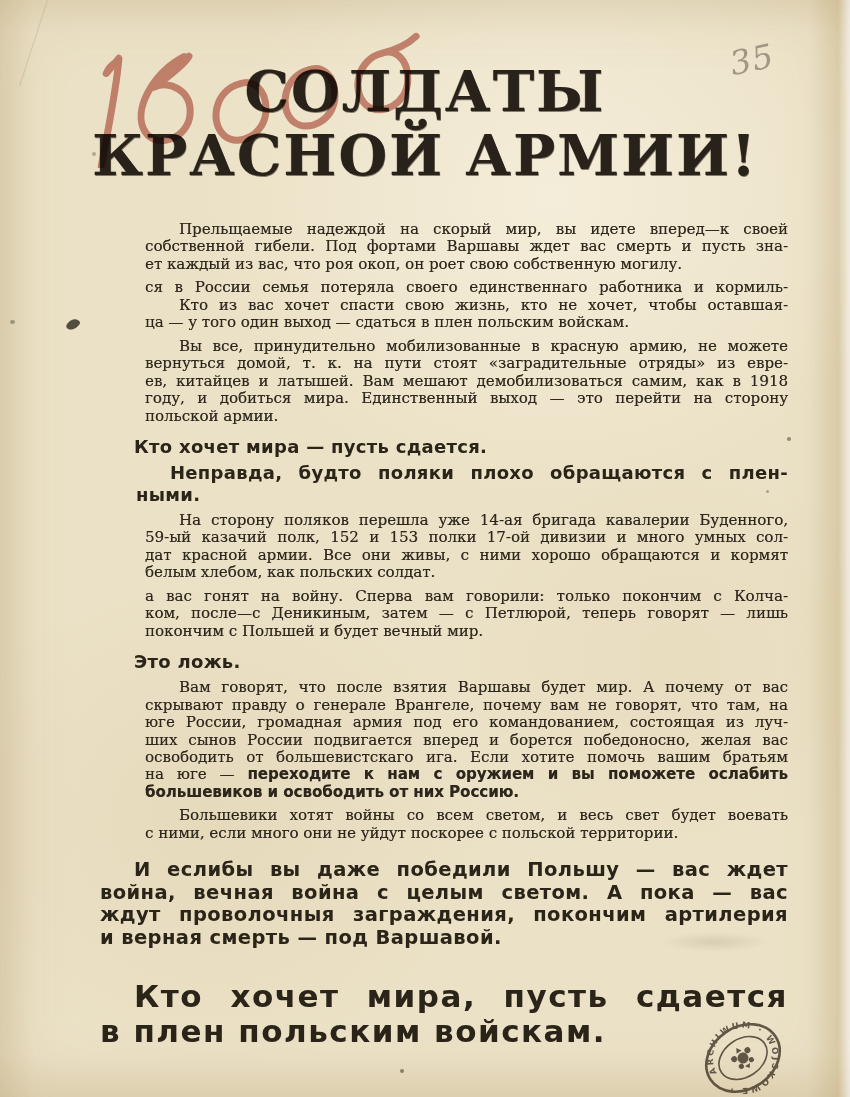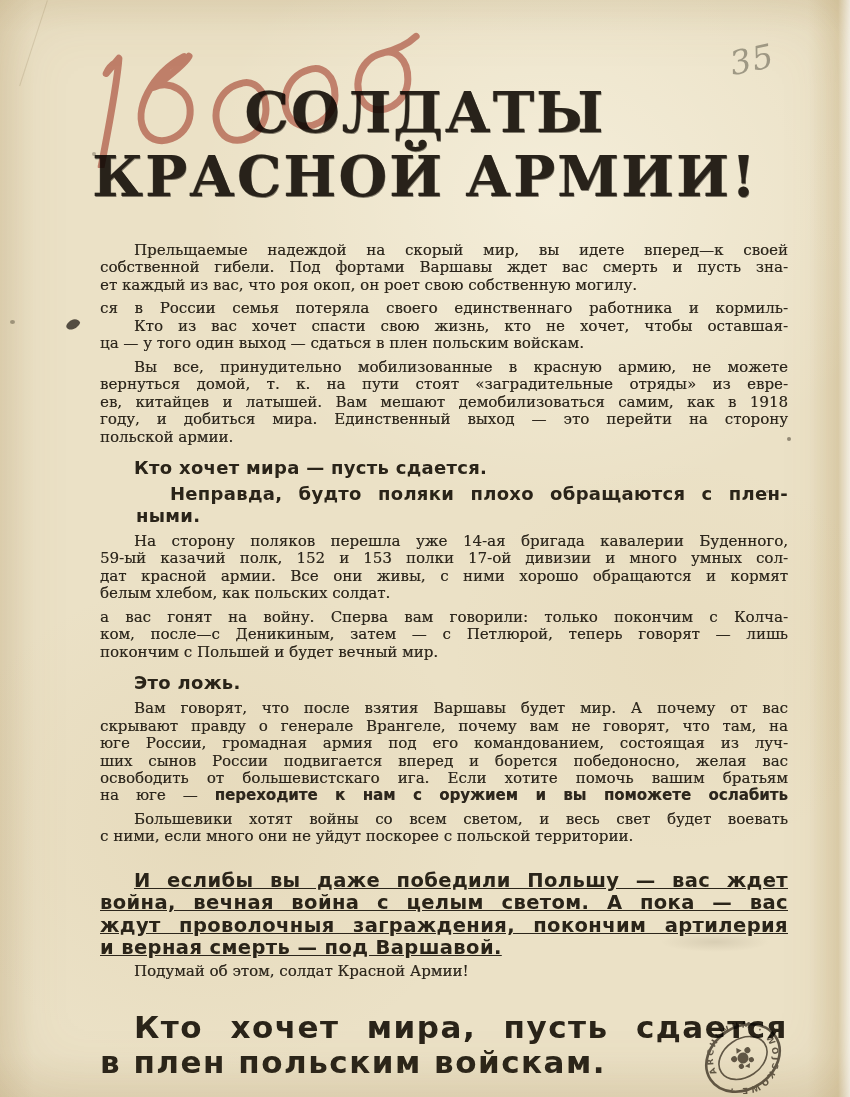--- a/index.html
+++ b/index.html
@@ -17,21 +17,21 @@
       linear-gradient(90deg, rgba(165,135,80,0.14) 0%, rgba(165,135,80,0) 4%, rgba(165,135,80,0) 95%, rgba(190,165,110,0.28) 98.6%, rgba(252,250,242,0.95) 100%),
       linear-gradient(0deg, rgba(165,135,80,0.10) 0%, rgba(165,135,80,0) 4%, rgba(165,135,80,0) 97%, rgba(175,150,95,0.10) 100%),
       #ebe1c6;
   }
   .page::after {
     content:""; position:absolute; inset:0; pointer-events:none;
     box-shadow: inset 0 0 70px rgba(140,110,60,0.16);
   }
   
   .title {
-    padding-top:80px;
+    padding-top:59px;
     text-align:center;
     font-family:"DejaVu Serif", serif;
     font-weight:bold;
     font-size:56px;
     line-height:64px;
     letter-spacing:2px;
     color:#28221a;
     text-shadow: 0.5px 0.5px 0 rgba(40,34,26,0.55), -0.5px 0 0 rgba(40,34,26,0.35);
   }
   
@@ -48,25 +48,25 @@
     font-size:15px; line-height:17.45px;
     font-family:"DejaVu Serif", serif;
     text-shadow: 0.3px 0.3px 0 rgba(44,38,28,0.5);
   }
   .b, .subhead .tline, .bigbold .tline, .finale .tline {
     font-family:"DejaVu Sans", sans-serif;
     font-weight:bold;
   }
   .subhead { margin-top:11px; }
   .subhead .tline { font-size:18px; line-height:22px; letter-spacing:0.3px; color:#2a2419; }
-  .para.body { margin-top:6px; }
+  .para.body { margin-top:6px;margin-left:45px; }
   .para.body.first { margin-top:0; }
   .gap4 { margin-top:4px;margin-left:36px; }
   .gap7 { margin-top:7px; }
-  .bigbold { margin-top:24px;text-decoration:underline; }
+  .bigbold { margin-top:17px; }
   .bigbold .tline { font-size:19.5px; line-height:22.5px; letter-spacing:0.4px; color:#2a2419; }
   .postscript { margin-top:3px; }
   .finale { margin-top:30px; }
   .finale .tline { font-size:31px; line-height:35px; letter-spacing:1.5px; color:#2a2419; }
   
   .handwriting-svg { position:absolute; left:55px; top:18px; pointer-events:none; mix-blend-mode:multiply; }
   .pencil-number {
     position:absolute; left:730px; top:40px;
     font-family:"DejaVu Serif", serif; font-style:italic;
     font-size:33px; color:#97917e; transform:rotate(-12deg);
@@ -156,33 +156,31 @@
       <div class="para subhead">
         <div class="tline indent last">Это ложь.</div>
       </div>
       <div class="para body gap7">
         <div class="tline indent">Вам говорят, что после взятия Варшавы будет мир. А почему от вас</div>
         <div class="tline">скрывают правду о генерале Врангеле, почему вам не говорят, что там, на</div>
         <div class="tline">юге России, громадная армия под его командованием, состоящая из луч-</div>
         <div class="tline">ших сынов России подвигается вперед и борется победоносно, желая вас</div>
         <div class="tline">освободить от большевистскаго ига. Если хотите помочь вашим братьям</div>
         <div class="tline"><span>на юге — </span><span class="b">переходите к нам с оружием и вы поможете ослабить</span></div>
+        <div class="tline last"><span class="b">большевиков и освободить от них Россию.</span></div>
       </div>
       <div class="para body">
         <div class="tline indent">Большевики хотят войны со всем светом, и весь свет будет воевать</div>
         <div class="tline last">с ними, если много они не уйдут поскорее с польской территории.</div>
       </div>
       <div class="para bigbold">
         <div class="tline indent">И еслибы вы даже победили Польшу — вас ждет</div>
         <div class="tline">война, вечная война с целым светом. А пока — вас</div>
         <div class="tline">ждут проволочныя заграждения, покончим артилерия</div>
         <div class="tline last">и верная смерть — под Варшавой.</div>
-      </div>
-      <div class="para postscript">
-        <div class="tline indent last">Подумай об этом, солдат Красной Армии!</div>
       </div>
       <div class="para finale">
         <div class="tline indent">Кто хочет мира, пусть сдается</div>
         <div class="tline last">в плен польским войскам.</div>
       </div>
     </div>
 
   <div class="ink-blot"></div>
   <div class="speck s1"></div>
   <div class="speck s2"></div>

